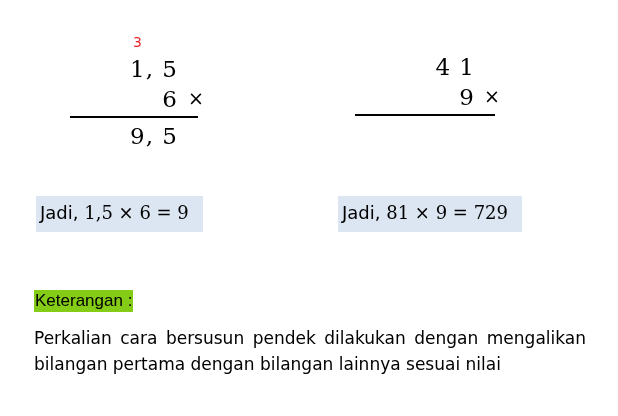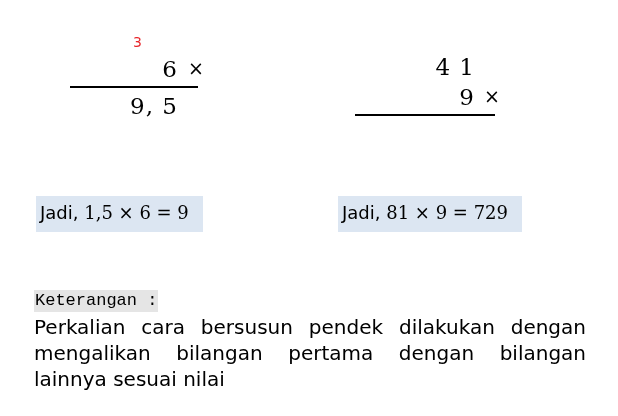--- a/index.html
+++ b/index.html
@@ -104,48 +104,49 @@
 
   
   #note {
     position: absolute;
     left: 34px;
     top: 290px;
     width: 552px;
   }
   .note-heading {
     display: inline-block;
-    background: #e5e5e5;
+    background: #84cc16;
     font-size: 17px;
     line-height: 22px;
-    font-family: Liberation Mono, monospace;
+    font-family: Liberation Sans, sans-serif;
     padding: 0 1px;
   }
   .note-body {
-    margin-top: 2px;
-    font-size: 20px;
+    margin-top: 13px;
+    font-size: 17px;
     line-height: 26px;
     font-family: "DejaVu Sans", sans-serif;
     text-align: justify;
     text-justify: inter-word;
   }
   .note-body .last-line {
     display: block;
   }
 </style>
 </head>
 <body>
 
 <div class="page">
 
   <div class="example" id="example-left">
     <div class="carry-row">
       <span class="carry">3</span>
     </div>
     <div class="calc">
+      <div class="num-line">1, 5</div>
       <div class="op-row">
         <div class="num-line">6</div>
         <span class="op-sign">×</span>
       </div>
       <div class="rule"></div>
       <div class="num-line result-line">9, 5</div>
     </div>
   </div>
 
   <div class="example" id="example-right">

